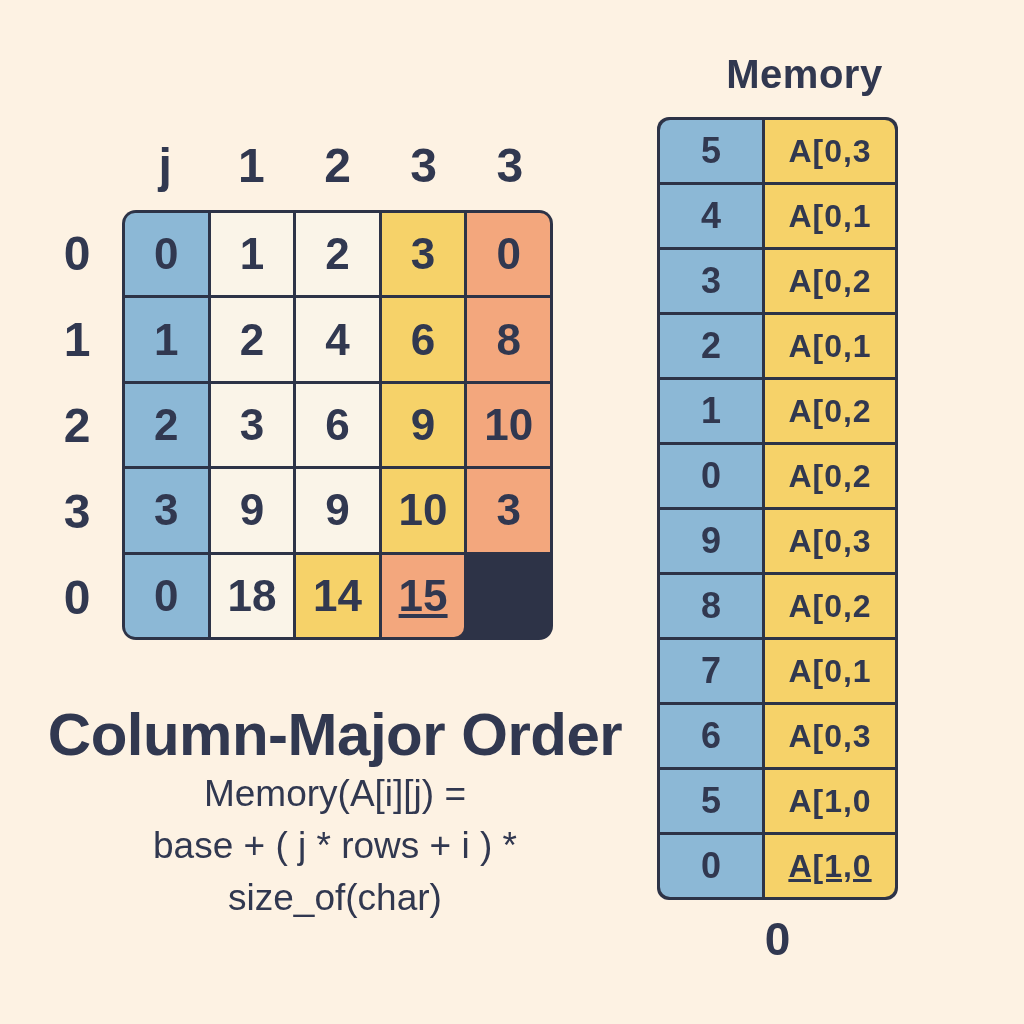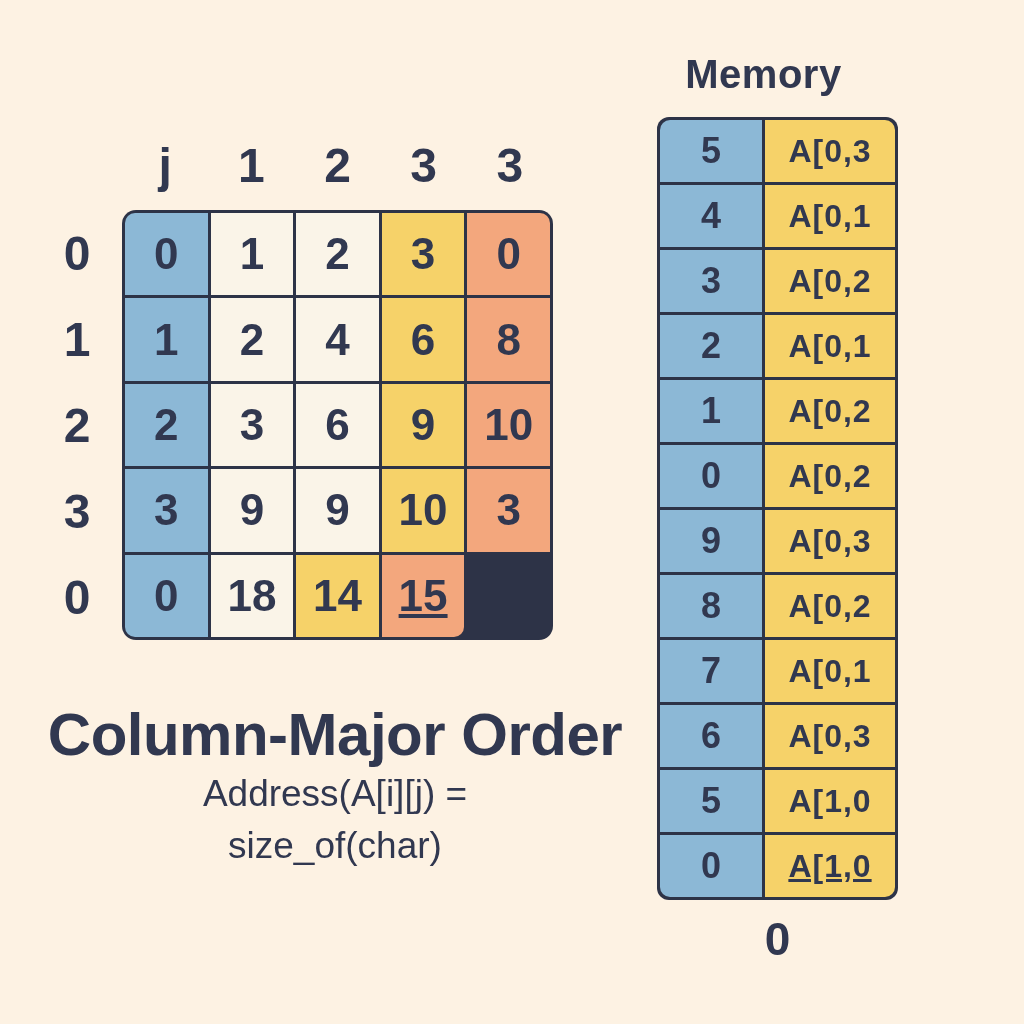--- a/index.html
+++ b/index.html
@@ -48,21 +48,21 @@
   .c1, .c2 { background: var(--cream, #faf4e8); }
   .c3 { background: var(--yellow, #f6d269); }
   .c4 { background: var(--salmon, #f3a77d); }
   .rtl { border-top-left-radius: 10px; }
   .rtr { border-top-right-radius: 10px; }
   .rbl { border-bottom-left-radius: 10px; }
   .rbr { border-bottom-right-radius: 10px; text-decoration: underline; }
 
   
   .memory-title {
-    left: 643px; top: 52px; width: 241px;
+    left: 684px; top: 52px; width: 241px;
     text-align: center; font-size: 40px; font-weight: 700; letter-spacing: 0.5px;
   }
   .memory-grid {
     left: 657px; top: 117px; width: 241px; height: 783px;
     display: grid; grid-template-columns: 102px 1fr; grid-template-rows: repeat(12, 1fr);
     gap: 3px; padding: 3px; box-sizing: border-box;
     background: var(--border, #2d3347);
     border-radius: 12px; overflow: hidden;
   }
   .mem-addr {
@@ -167,15 +167,16 @@
   <div class="mem-label">A[1,0</div>
   <div class="mem-addr rbl">0</div>
   <div class="mem-label rbr">A[1,0</div>
 </div>
 
 <div class="abs memory-footer">0</div>
 
 <div class="abs caption-title">Column-Major Order</div>
 
 <div class="abs caption-formula">
-  <div>Address(A[i][j) =</div>
+  <div>Memory(A[i][j) =</div>
+  <div>base + ( j * rows + i ) *</div>
   <div>size_of(char)</div>
 </div>
 
 </body></html>

